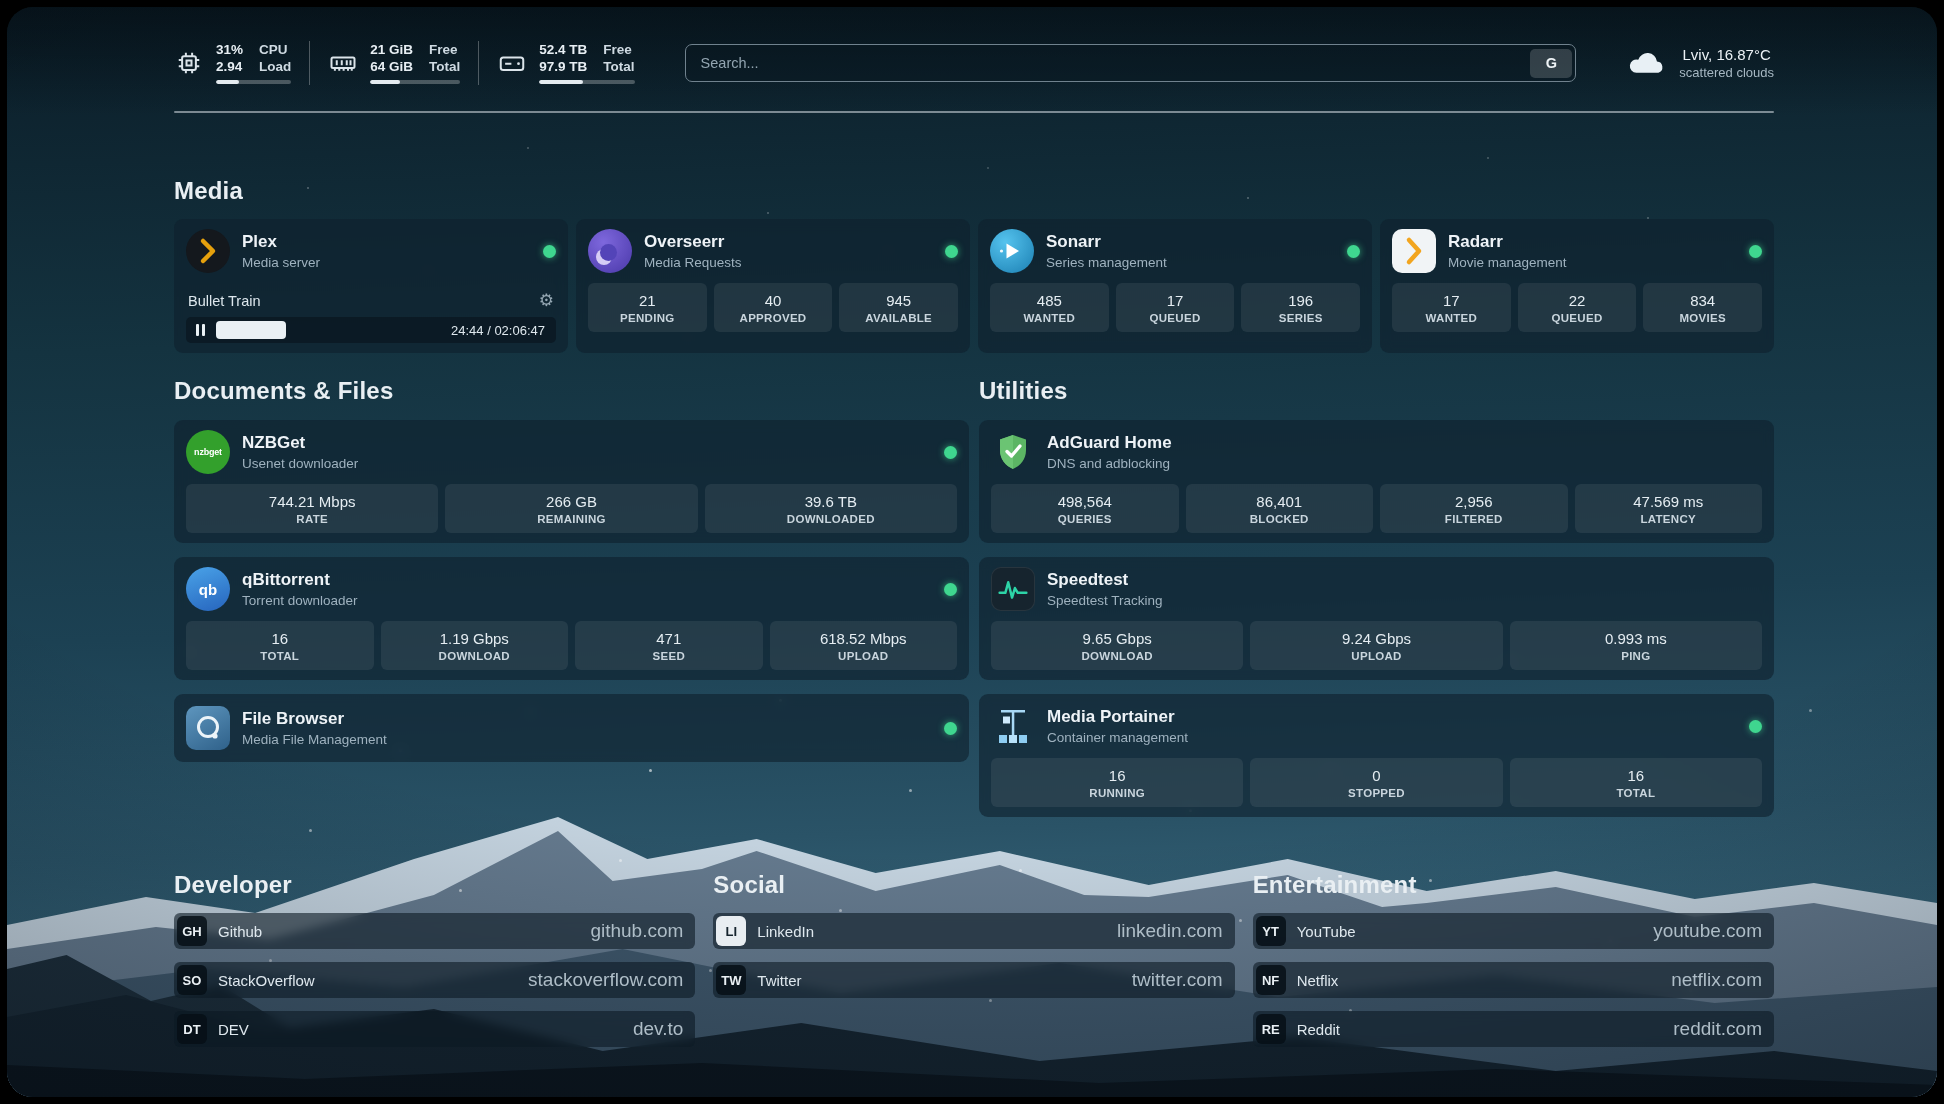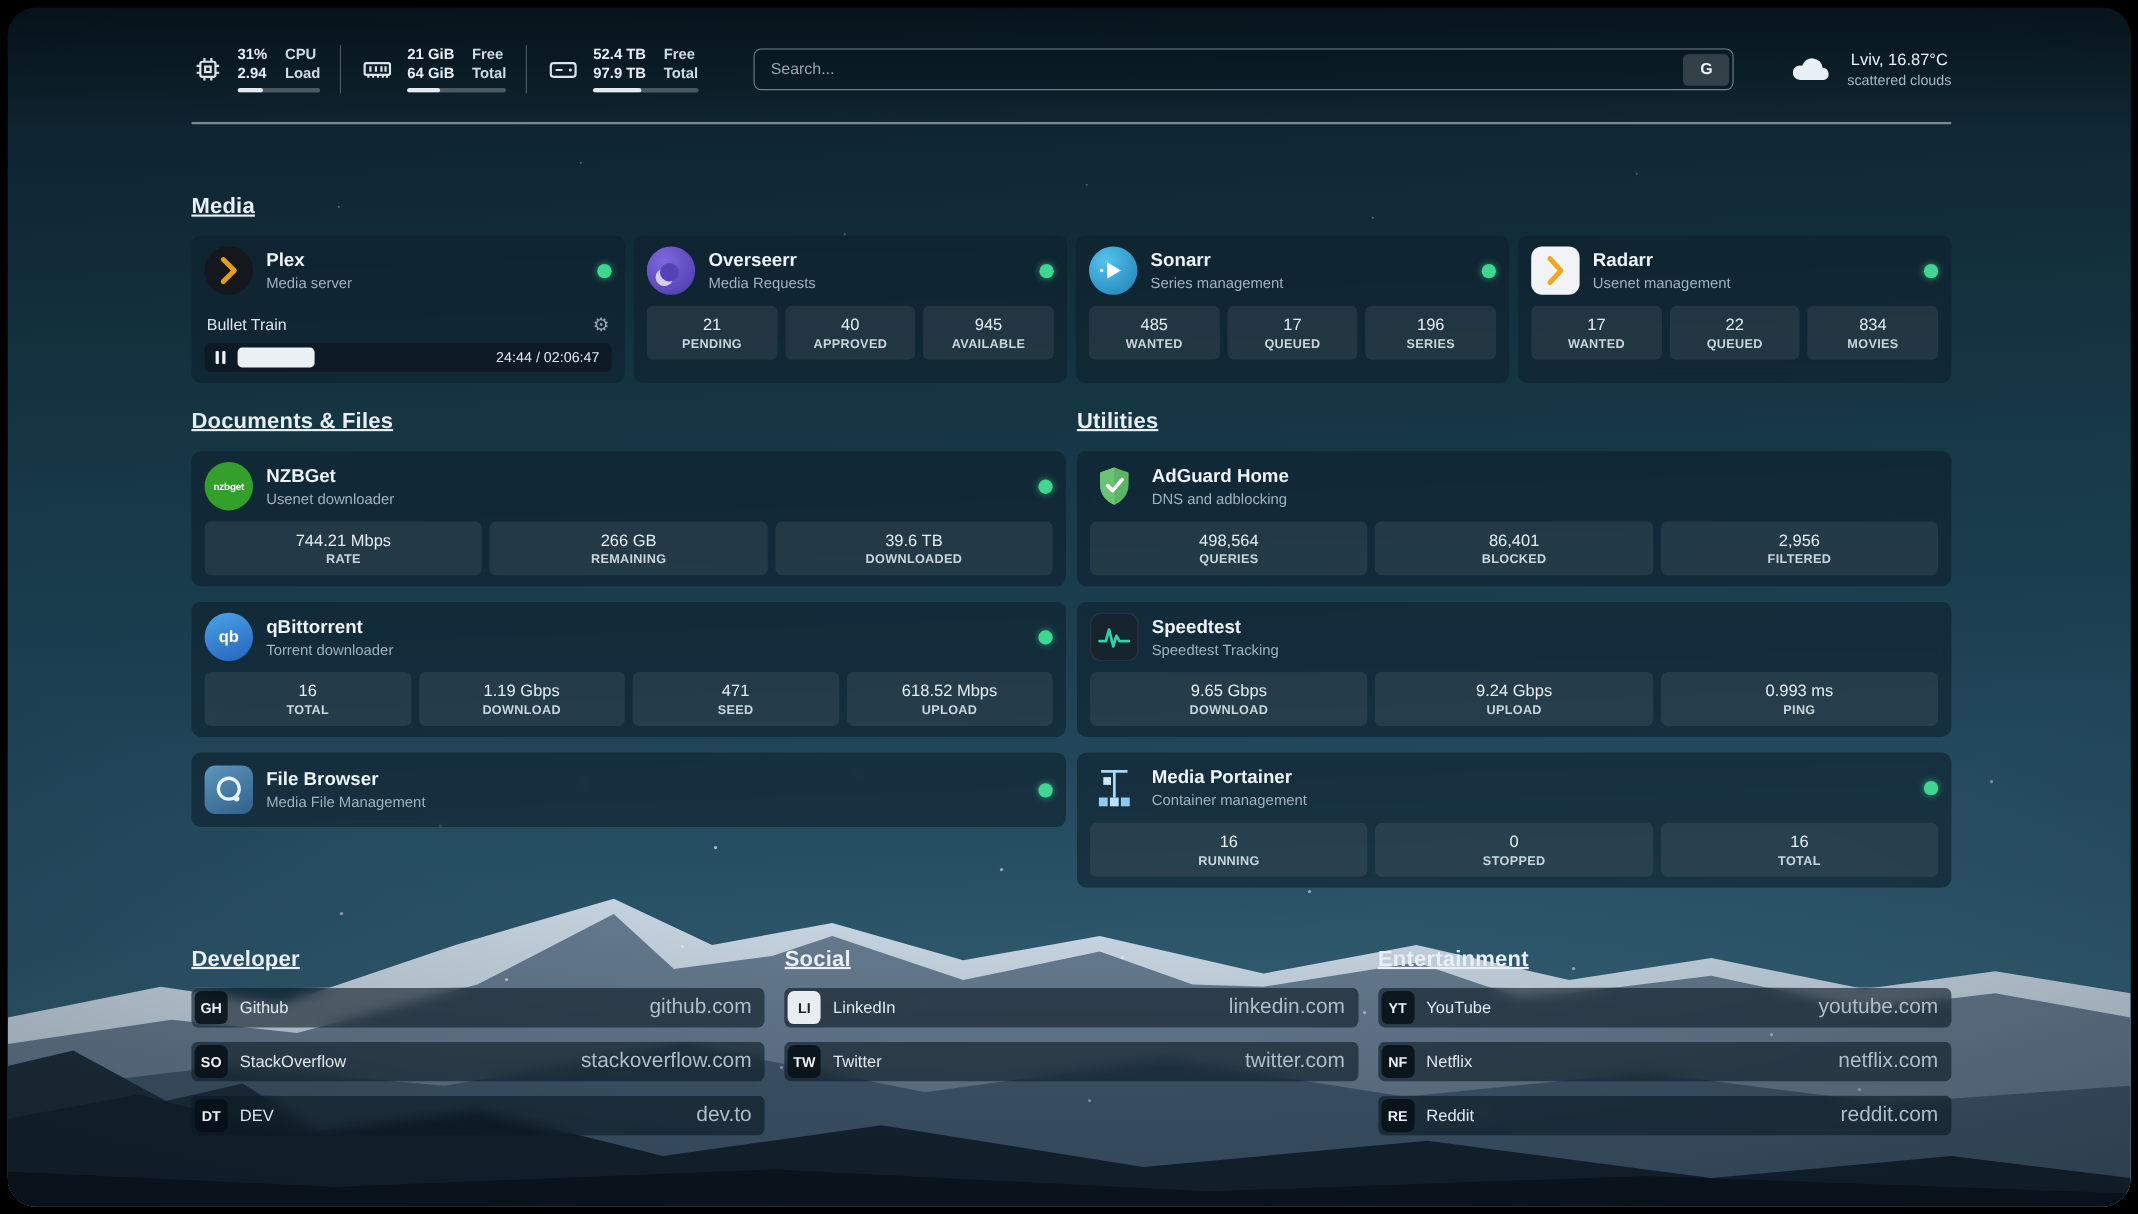--- a/index.html
+++ b/index.html
@@ -75,21 +75,21 @@
     color: #eef3f6; font-size: 14.5px; font-weight: 600; cursor: pointer; font-family: inherit;
   }
   .weather { display: flex; align-items: center; gap: 11px; text-align: center; }
   .cloudicon { width: 42px; height: 30px; flex: none; }
   .wtop { font-size: 15px; color: #ecf2f6; }
   .wbot { font-size: 13px; color: #a6b7c2; margin-top: 2px; }
 
   .rule { height: 2px; background: rgba(233,240,245,.5); border-radius: 1px; margin-top: 26px; }
 
   
-  h2.sechead { font-size: 20px; font-weight: 600; color: #e9eff3; letter-spacing: .2px; text-decoration: underline; }
+  h2.sechead { font-size: 24px; font-weight: 600; color: #e9eff3; letter-spacing: .2px; }
   .media { margin-top: 64px; }
   .grid4 { display: grid; grid-template-columns: repeat(4, 1fr); gap: 8px; margin-top: 14px; }
 
   .card { background: rgba(15,33,45,.62); border-radius: 9px; padding: 10px 12px; backdrop-filter: blur(6px); }
   .chead { display: flex; align-items: center; gap: 12px; }
   .svcicon { width: 44px; height: 44px; flex: none; display: flex; align-items: center; justify-content: center; }
   .ct { font-size: 17px; font-weight: 600; color: #eef3f7; line-height: 1.2; }
   .cs { font-size: 13.5px; color: #9fb2bf; margin-top: 2px; }
   .dot {
     width: 13px; height: 13px; border-radius: 50%; background: #3fd68f; margin-left: auto;
@@ -334,21 +334,21 @@
 
         <article class="card">
           <div class="chead">
             <span class="svcicon ic-radarr">
               <svg viewBox="0 0 44 44" width="44" height="44">
                   <polyline points="17,11 27,22 17,33" fill="none" stroke="#f2a51f" stroke-width="4.5" stroke-linecap="round" stroke-linejoin="round"></polyline>
                 </svg>
             </span>
             <div>
               <div class="ct">Radarr</div>
-              <div class="cs">Usenet management</div>
+              <div class="cs">Movie management</div>
             </div>
             <span class="dot"></span>
           </div>
           <div class="tiles">
             <div class="tile">
               <div class="tv">17</div>
               <div class="tl">WANTED</div>
             </div>
             <div class="tile">
               <div class="tv">22</div>
@@ -468,20 +468,24 @@
                 <div class="tv">498,564</div>
                 <div class="tl">QUERIES</div>
               </div>
               <div class="tile">
                 <div class="tv">86,401</div>
                 <div class="tl">BLOCKED</div>
               </div>
               <div class="tile">
                 <div class="tv">2,956</div>
                 <div class="tl">FILTERED</div>
+              </div>
+              <div class="tile">
+                <div class="tv">47.569 ms</div>
+                <div class="tl">LATENCY</div>
               </div>
             </div>
           </article>
 
           <article class="card">
             <div class="chead">
               <span class="svcicon ic-speedtest">
                 <svg viewBox="0 0 44 44" width="44" height="44">
                   <polyline points="8,26 14,26 17,15 21,31 24,21 27,26 36,26" fill="none" stroke="#2dd4a7" stroke-width="2.6" stroke-linecap="round" stroke-linejoin="round"></polyline>
                 </svg>

